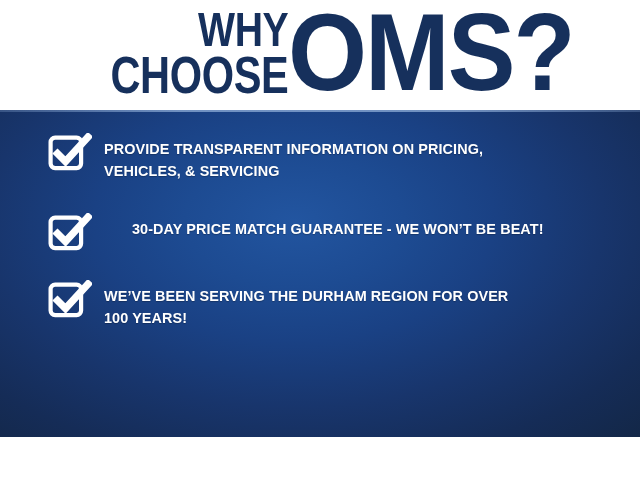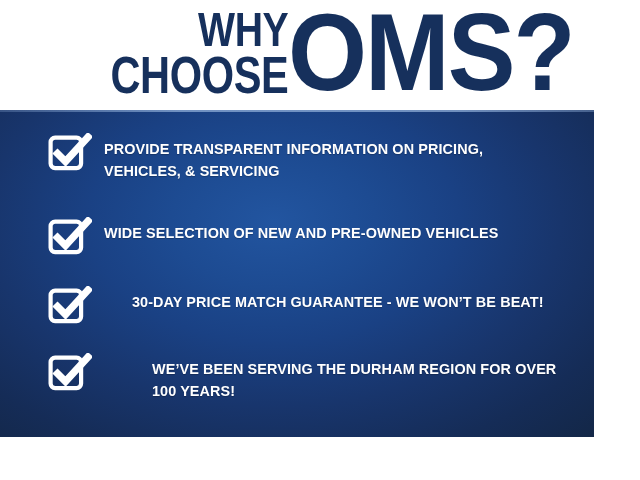--- a/index.html
+++ b/index.html
@@ -72,21 +72,21 @@
     transform-origin: left center;
     margin-left: 1px;
     padding-bottom: 6px;
   }
 
   
   .body-panel {
     position: absolute;
     left: 0;
     top: 110px;
-    width: 594px;
+    width: 640px;
     height: 327px;
     background:
       radial-gradient(ellipse 78% 92% at 46% 34%,
         #2255a0 0%,
         #1d4b92 22%,
         #1a4184 40%,
         #18356c 62%,
         #152c57 82%,
         #132747 100%);
     overflow: hidden;
@@ -110,21 +110,21 @@
     top: 22px;
     width: 560px;
   }
   .bullet-row {
     display: flex;
     align-items: flex-start;
   }
   .bullet-row.b1 { margin-top: 0px; }
   .bullet-row.b2 { margin-top: 34px; }
   .bullet-row.b3 { margin-top: 30px; gap: 28px; }
-  .bullet-row.b4 { margin-top: 28px; gap: 48px; }
+  .bullet-row.b4 { margin-top: 28px; }
 
   .check-icon {
     position: relative;
     flex: 0 0 auto;
     width: 44px;
     height: 38px;
     margin-top: 1px;
   }
   .check-icon svg {
     display: block;
@@ -206,29 +206,20 @@
         <div class="check-icon">
           <svg viewBox="0 0 44 38" xmlns="http://www.w3.org/2000/svg">
             <rect x="2.6" y="4.6" width="30.5" height="30.5" rx="4.5" ry="4.5" fill="none" stroke="#ffffff" stroke-width="4.2"></rect>
             <path d="M 9.5 20.5 L 17.5 28.5 L 40 4.0" fill="none" stroke="#ffffff" stroke-width="7.2" stroke-linecap="square" stroke-linejoin="miter"></path>
           </svg>
         </div>
         <div class="bullet-text">PROVIDE TRANSPARENT INFORMATION ON PRICING,
 VEHICLES, &amp; SERVICING</div>
       </div>
 
-      <div class="bullet-row b2">
-        <div class="check-icon">
-          <svg viewBox="0 0 44 38" xmlns="http://www.w3.org/2000/svg">
-            <rect x="2.6" y="4.6" width="30.5" height="30.5" rx="4.5" ry="4.5" fill="none" stroke="#ffffff" stroke-width="4.2"></rect>
-            <path d="M 9.5 20.5 L 17.5 28.5 L 40 4.0" fill="none" stroke="#ffffff" stroke-width="7.2" stroke-linecap="square" stroke-linejoin="miter"></path>
-          </svg>
-        </div>
-        <div class="bullet-text">WIDE SELECTION OF NEW AND PRE-OWNED VEHICLES</div>
-      </div>
 
       <div class="bullet-row b3">
         <div class="check-icon">
           <svg viewBox="0 0 44 38" xmlns="http://www.w3.org/2000/svg">
             <rect x="2.6" y="4.6" width="30.5" height="30.5" rx="4.5" ry="4.5" fill="none" stroke="#ffffff" stroke-width="4.2"></rect>
             <path d="M 9.5 20.5 L 17.5 28.5 L 40 4.0" fill="none" stroke="#ffffff" stroke-width="7.2" stroke-linecap="square" stroke-linejoin="miter"></path>
           </svg>
         </div>
         <div class="bullet-text">30-DAY PRICE MATCH GUARANTEE - WE WON’T BE BEAT!</div>
       </div>

